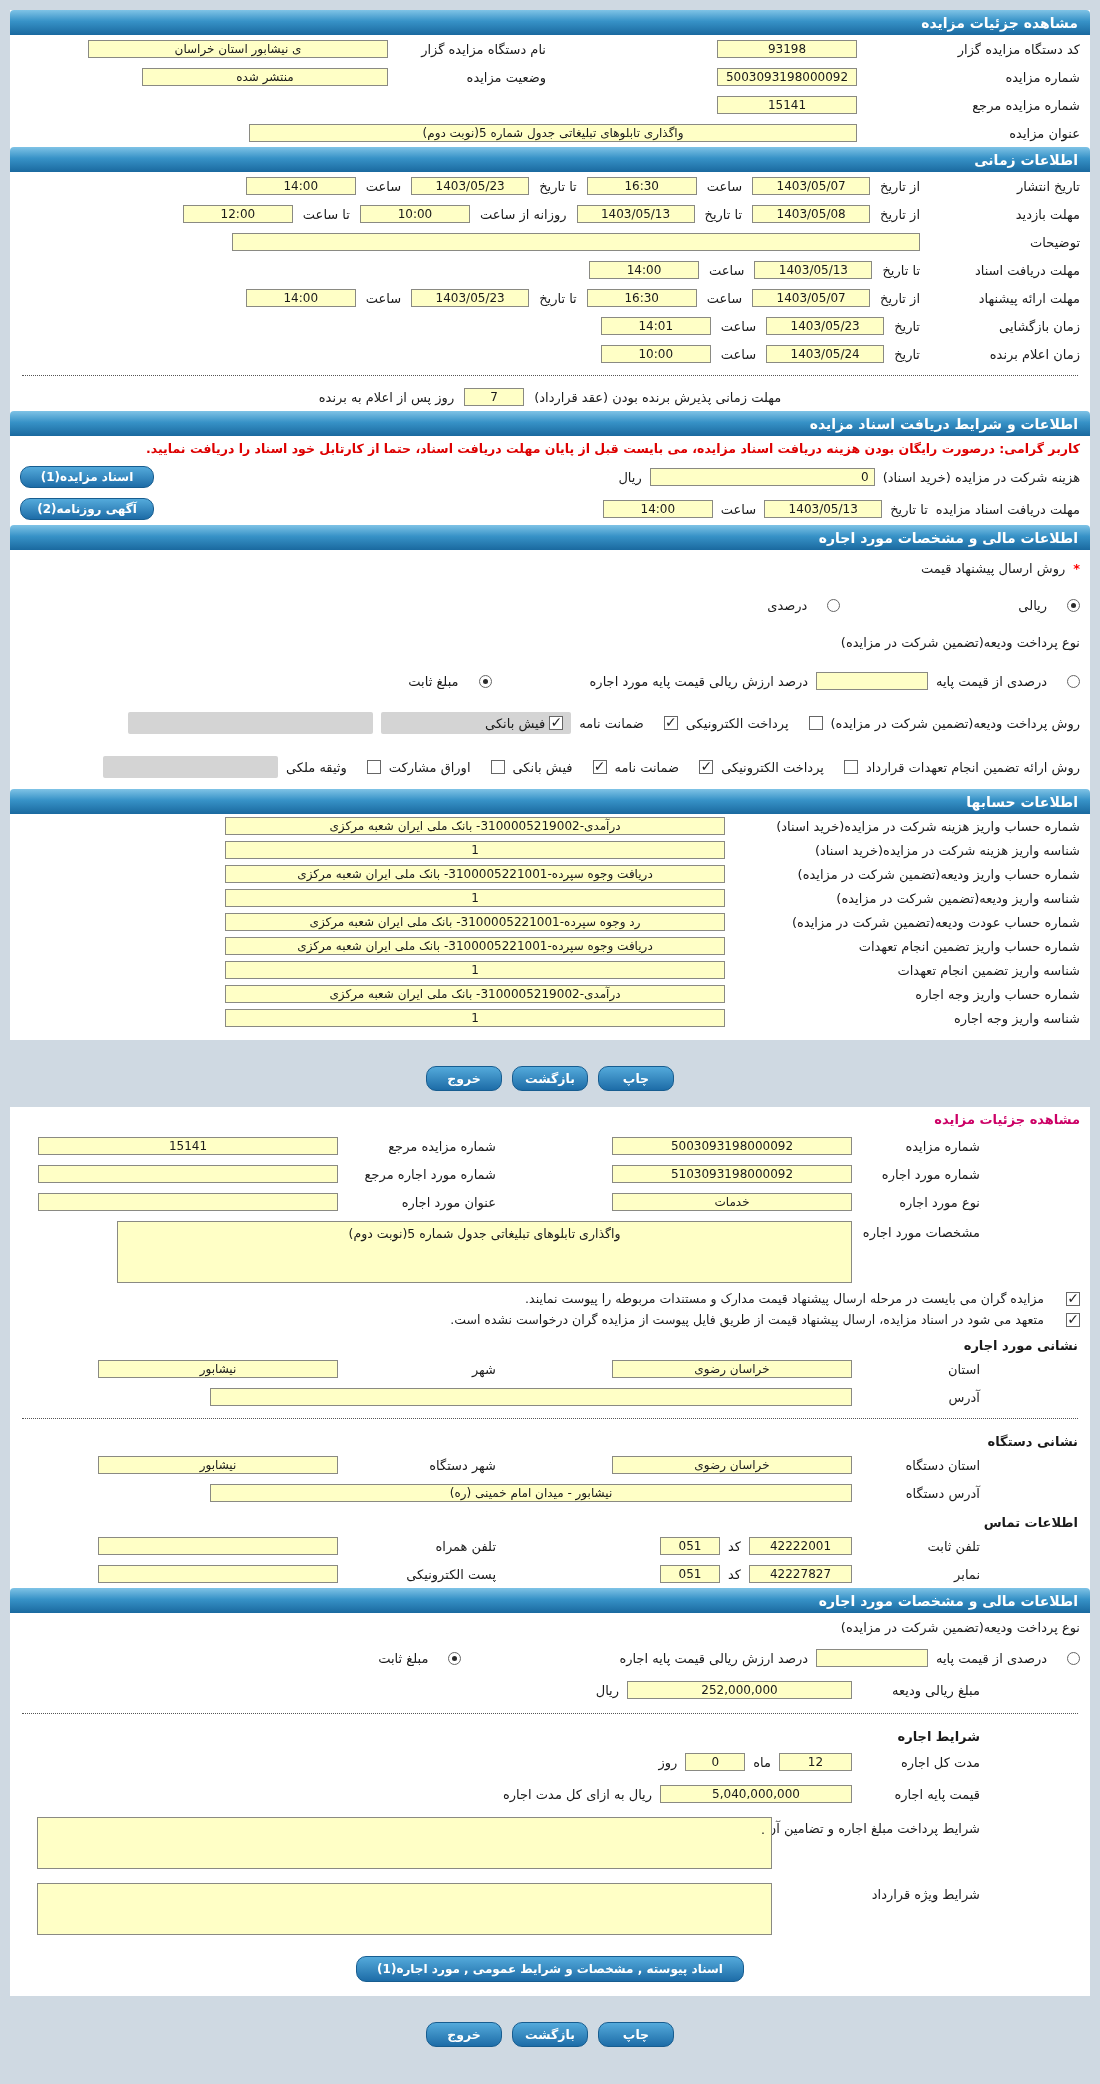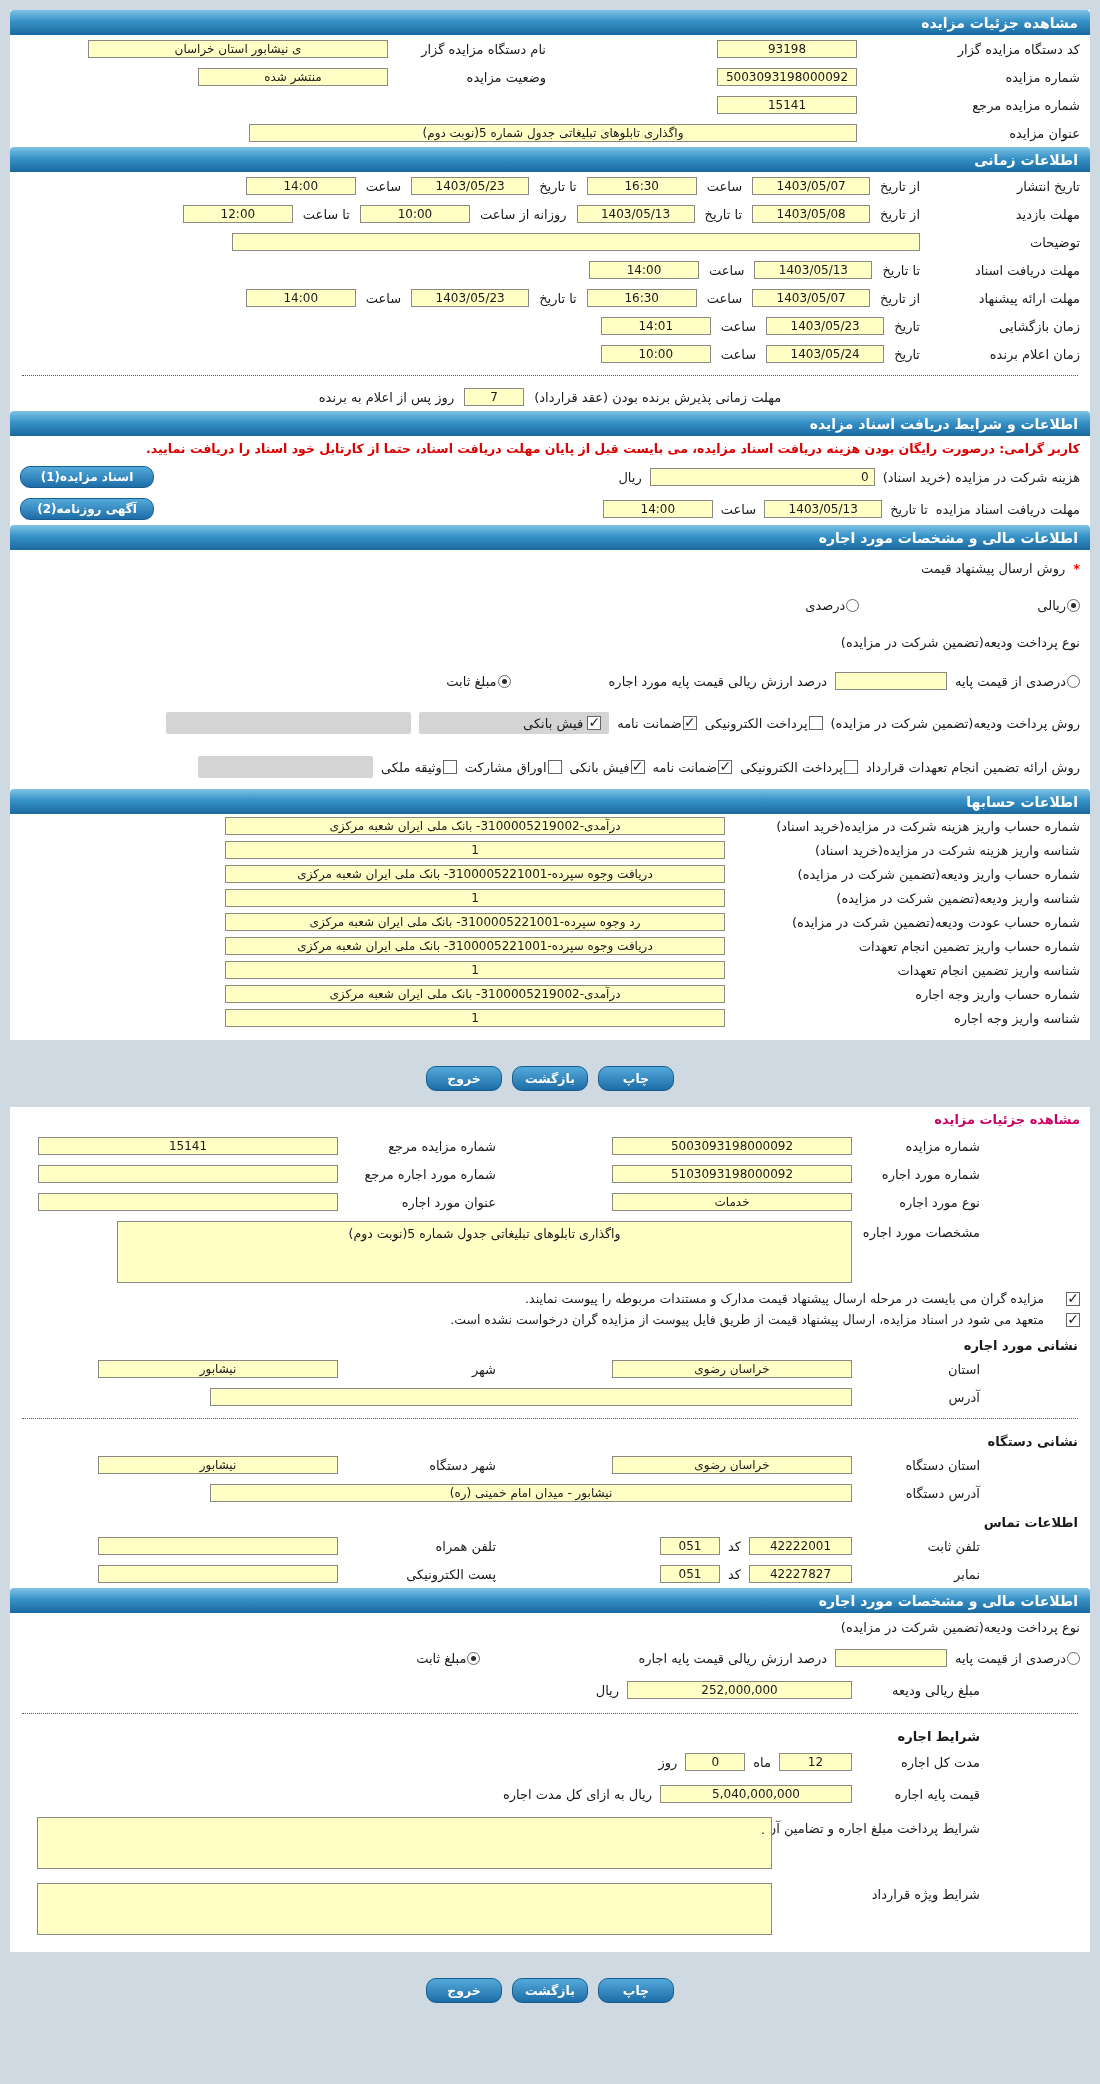--- a/index.html
+++ b/index.html
@@ -16,37 +16,37 @@
   .acc-row { display:flex; align-items:center; gap:10px; padding:3px 10px; }
   .note-row { display:flex; align-items:center; gap:22px; padding:3px 10px; font-size:12.5px; }
   .half { width:50%; display:flex; align-items:center; gap:8px; }
   .lbl { white-space:nowrap; }
   .lblA { width:215px; } .lblB { width:150px; } .tlbl { width:150px; }
   .lblAcc { width:345px; } .lblR { width:120px; } .lblL { width:150px; } .lblT { width:200px; }
   .fld { background:#ffffc6; border:1px solid #8a8a83; height:18px; display:inline-flex; align-items:center;
          justify-content:center; font-size:12px; padding:0 3px; flex-shrink:0; overflow:hidden; white-space:nowrap; }
   .fld.as { justify-content:flex-start; padding-right:5px; }
   .w60{width:60px}.w73{width:73px}.w110{width:110px}.w112{width:112px}.w118{width:118px}.w130{width:103px}
-  .w140{width:140px}.w192{width:192px}.w205{width:190px}.w225{width:225px}.w240{width:240px}.w300{width:300px}
+  .w140{width:140px}.w192{width:192px}.w205{width:246px}.w225{width:225px}.w240{width:240px}.w300{width:300px}
   .w500{width:500px}.w608{width:608px}.w688{width:688px}
   .tarea { background:#ffffc6; border:1px solid #8a8a83; display:flex; justify-content:center; align-items:flex-start;
            padding:4px 6px; font-size:12.5px; flex-shrink:0; }
   .tarea.as { justify-content:flex-start; }
   .h62{height:62px} .h52{height:52px} .w735{width:735px} .w790{width:642px}
   .btn { background:linear-gradient(to bottom,#54aadb,#1d6ca7); border:1px solid #175d90; color:#fff; font-weight:bold;
          font-size:12.5px; width:76px; padding:4px 0; text-align:center; border-radius:10px; cursor:pointer;
          font-family:inherit; flex-shrink:0; }
   .btn-sm { width:134px; padding:3px 0; font-size:12px; }
   .btn-wide { width:auto; padding:5px 20px; font-size:12px; }
   .btnrow { display:flex; justify-content:center; gap:10px; margin:26px 0 16px; }
   .cb { width:14px; height:14px; background:#fff; border:1px solid #666; display:inline-block; position:relative; flex-shrink:0; }
   .cb.on::after { content:"\2713"; position:absolute; top:-3px; right:0; font-size:14px; font-weight:bold; color:#222; }
   .rd { width:13px; height:13px; background:#fff; border:1px solid #666; border-radius:50%; display:inline-block; position:relative; flex-shrink:0; }
   .rd.on::after { content:""; position:absolute; top:3px; right:3px; left:3px; bottom:3px; background:#2b2b2b; border-radius:50%; }
-  .opt { display:flex; align-items:center; gap:1px; white-space:nowrap; }
+  .opt { display:flex; align-items:center; gap:20px; white-space:nowrap; }
   .pill { background:#d4d4d4; height:22px; border-radius:2px; display:flex; align-items:center; justify-content:flex-start;
           padding:0 8px; gap:4px; flex-shrink:0; }
   .pillA{width:190px}.pillB{width:245px}.pillC{width:175px}
   .req { color:#ff0000; font-weight:bold; }
   .warn { color:#dd0000; font-weight:bold; font-size:12.5px; }
   .maglink { color:#cc0066; font-weight:bold; cursor:pointer; font-size:13px; }
   .dotted { border-bottom:1px dotted #555; margin:7px 12px; height:0; }
   .subhd { font-weight:bold; padding:8px 12px 2px; font-size:13px; }
   .ind { padding-right:110px; }
   .center { justify-content:center; }
@@ -497,20 +497,23 @@
     <div class="row2 ind top-align">
       <span class="lbl lblT">شرایط پرداخت مبلغ اجاره و تضامین آن</span>
       <span class="tarea h52 w735 as">.</span>
     </div>
 
     <div class="row2 ind top-align">
       <span class="lbl lblT">شرایط ویژه قرارداد</span>
       <span class="tarea h52 w735 as"></span>
     </div>
 
+    <div class="btnrow" style="margin:14px 0 4px;">
+      <button class="btn btn-wide">اسناد پیوسته , مشخصات و شرایط عمومی , مورد اجاره(1)</button>
+    </div>
   </div>
 
   <div class="btnrow">
     <button class="btn">چاپ</button>
     <button class="btn">بازگشت</button>
     <button class="btn">خروج</button>
   </div>
 
 </div>
 

